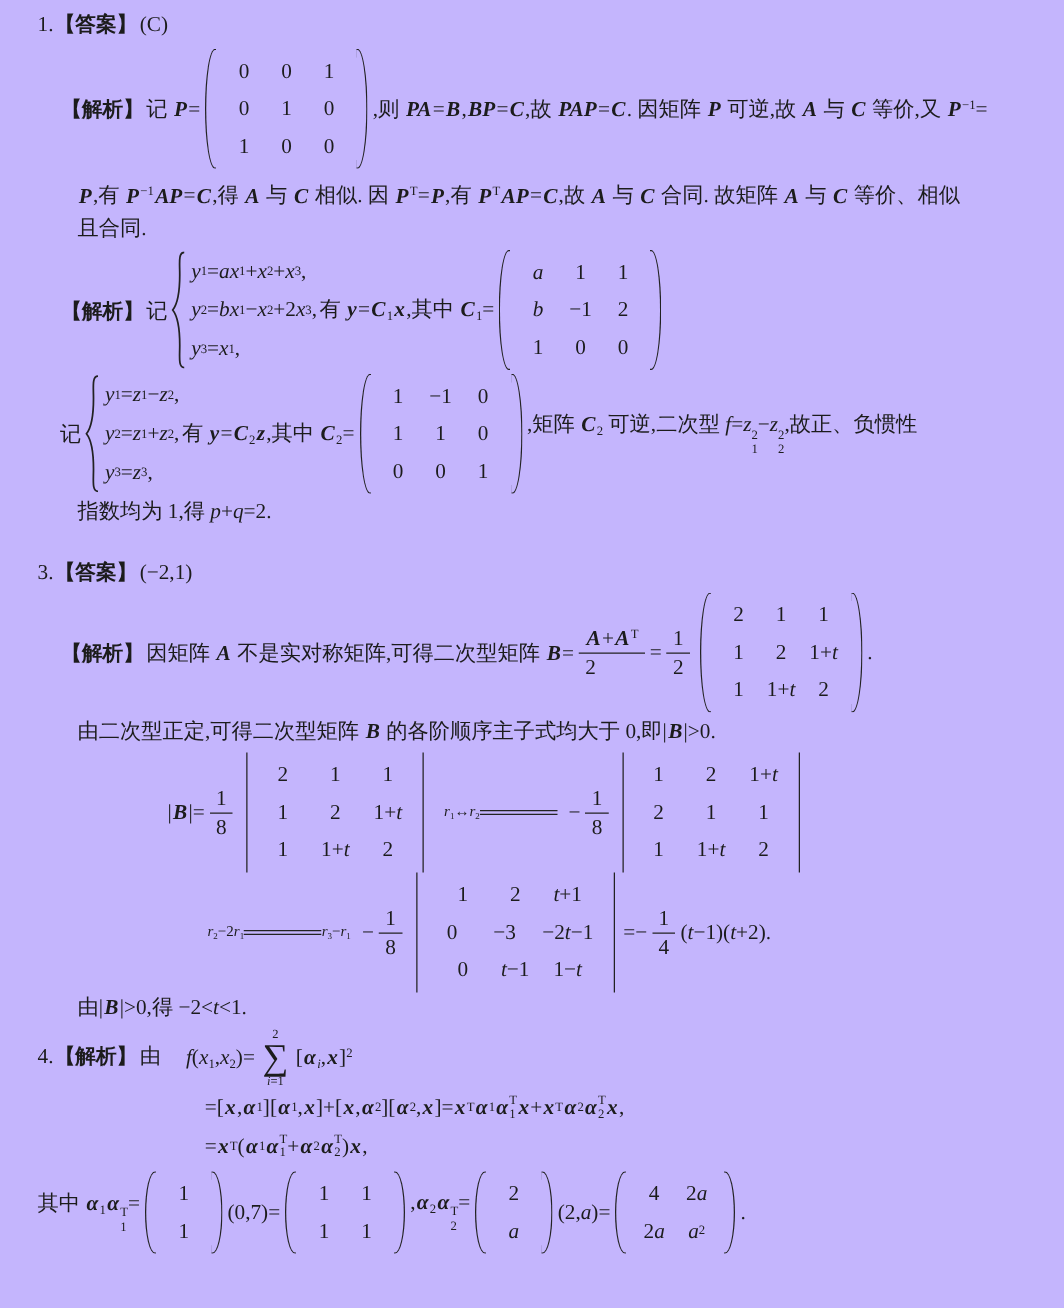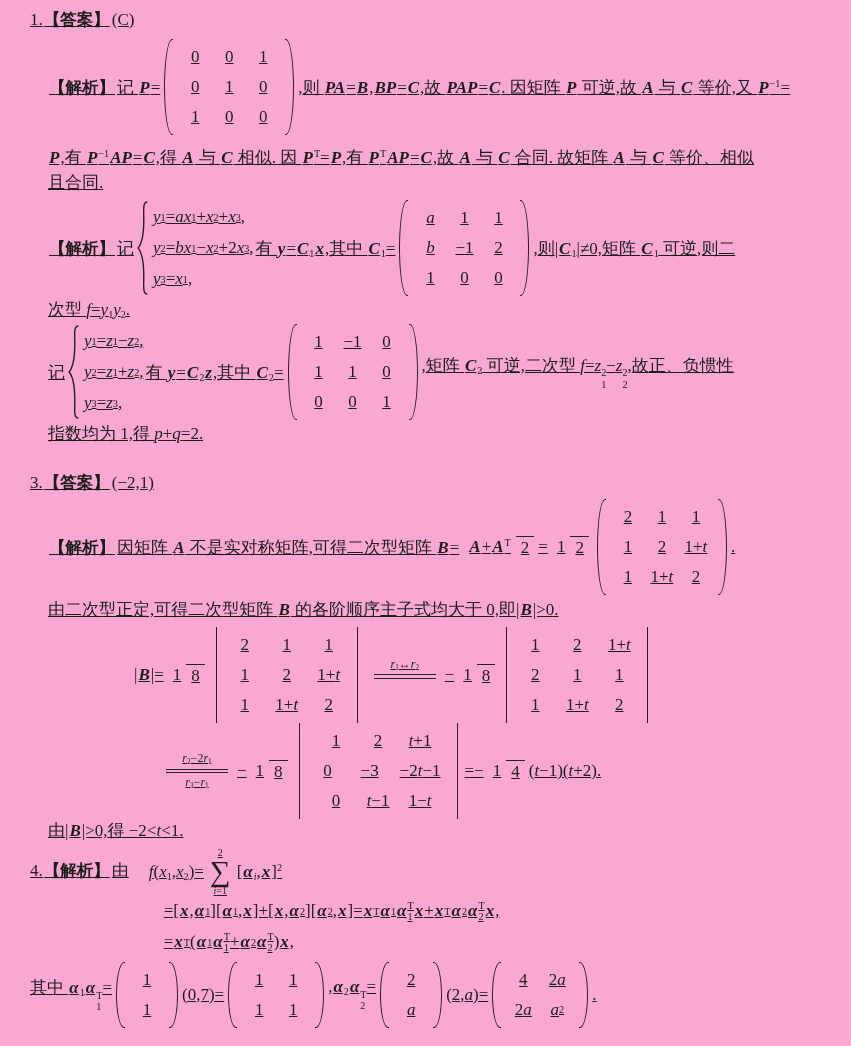--- a/index.html
+++ b/index.html
@@ -1,65 +1,65 @@
 <!DOCTYPE html>
 <html><head>
 <meta charset="utf-8">
 <style>
   html,body{margin:0;padding:0;background:#fff;}
   .page{position:relative;width:851px;height:1046px;box-sizing:border-box;background:#fff;
         color:#1c1c1c;font-family:"Liberation Serif","DejaVu Serif",serif;font-size:17px;
         padding:8px 8px 0 30px;overflow:hidden;}
-  .line{margin-left:18px;height:23px;line-height:23px;white-space:nowrap;}
+  .line{margin-left:32px;height:23px;line-height:23px;white-space:nowrap;}
   .qhead{margin-left:0;}
   .row{display:flex;align-items:center;margin-left:18px;white-space:nowrap;}
   .rich{white-space:nowrap;}
   .zh{font-family:"Liberation Serif","DejaVu Serif",serif;}
   .mr{font-style:normal;}
   .mi{font-style:italic;}
   .mb{font-style:italic;font-weight:700;margin:0 1px;}
   .lbl{font-family:"Liberation Sans","DejaVu Sans",sans-serif;font-weight:700;font-size:16.5px;margin:0 2px 0 1px;}
   .msub{font-size:0.6em;vertical-align:-0.32em;}
   .msup{font-size:0.6em;vertical-align:0.55em;}
   .mss{display:inline-flex;flex-direction:column;align-items:flex-start;font-size:0.6em;line-height:1.12;vertical-align:-0.52em;}
   .matrix,.det{display:inline-flex;align-items:stretch;margin:0 4px;}
   .paren{width:8px;flex:none;}
   .paren-l{border-left:1.4px solid #222;border-top:1.4px solid #222;border-bottom:1.4px solid #222;border-radius:8px 0 0 8px / 50% 0 0 50%;margin-right:1px;}
   .paren-r{border-right:1.4px solid #222;border-top:1.4px solid #222;border-bottom:1.4px solid #222;border-radius:0 8px 8px 0 / 0 50% 50% 0;margin-left:1px;}
   .bar{width:0;border-left:1.3px solid #222;margin:0 3px;flex:none;}
   .mx-grid{display:flex;flex-direction:column;justify-content:center;padding:3px 4px;}
   .mx-row{display:flex;height:30px;align-items:center;justify-content:center;}
   .mx-cell{min-width:24px;padding:0 5px;display:flex;justify-content:center;align-items:center;}
   .det .mx-cell{padding:0 9px;}
-  .frac{display:inline-flex;flex-direction:row;margin:0 4px;line-height:1.25;}
+  .frac{display:inline-flex;flex-direction:column;margin:0 4px;line-height:1.25;}
   .fr-num{padding:0 5px;}
   .fr-den{padding:0 5px;border-top:1.3px solid #222;}
   .sys{display:inline-flex;align-items:center;margin:0 2px;}
   .brace-svg{height:94px;width:13px;flex:none;}
   .sys-col{display:flex;flex-direction:column;margin-left:4px;}
   .sys-line{height:31px;display:flex;align-items:center;white-space:nowrap;}
   .sum{display:inline-flex;flex-direction:column;align-items:center;line-height:1;margin:0 6px;}
   .sum-top,.sum-bot{font-size:10px;}
   .sum-sig{font-size:29px;line-height:0.95;}
-  .xeq{display:inline-flex;flex-direction:column;align-items:center;margin:0 9px;font-size:12px;line-height:1.2;}
+  .xeq{display:inline-flex;flex-direction:row;align-items:center;margin:0 9px;font-size:12px;line-height:1.2;}
   .xeq-line{width:62px;border-top:1.3px solid #222;border-bottom:1.3px solid #222;height:2.5px;margin:1.5px 0;}
   .xeq-spacer{height:13px;}
   .mt2{margin-top:2px}.mt3{margin-top:3px}.mt4{margin-top:4px}.mt5{margin-top:5px}
   .mt6{margin-top:6px}.mt7{margin-top:7px}.mt8{margin-top:8px}.mt9{margin-top:26px}
   .eqcol{display:flex;flex-direction:column;margin-left:20px;}
   .q4l1{display:flex;align-items:center;white-space:nowrap;}
   .q4l23{display:flex;align-items:center;margin-left:15px;height:31px;white-space:nowrap;}
   .mrow0{margin-left:0;}
   .dml1{margin-left:104px;}
   .dml2{margin-left:127px;}
 </style>
 </head>
 <body>
 
-<div class="page" style="background: #f9a8d4; color: rgb(28, 28, 28); text-decoration: underline;">
+<div class="page" style="background: #c4b5fd; color: rgb(28, 28, 28);">
 
   <div>
     <div class="line qhead"><span class="rich"><span class="mr">1.</span><span class="lbl">【答案】</span><span class="mr">(C)</span></span></div>
     <div class="row mt8">
       <span class="rich"><span class="lbl">【解析】</span><span class="zh">记 </span><span class="mb">P</span><span class="mr">=</span></span>
       <span class="matrix">
           <span class="paren paren-l"></span>
           <span class="mx-grid">
             <span class="mx-row">
               <span class="mx-cell">
@@ -182,23 +182,21 @@
               <span class="mx-cell">
                 <span class="mr">0</span>
               </span>
               <span class="mx-cell">
                 <span class="mr">0</span>
               </span>
             </span>
           </span>
           <span class="paren paren-r"></span>
         </span>
-      <span class="rich"><span class="mr">,</span><span class="zh">则</span><span class="mr">|</span><span class="mb">C</span><span class="msub">1</span><span class="mr">|≠0,</span><span class="zh">矩阵 </span><span class="mb">C</span><span class="msub">1</span><span class="zh"> 可逆,则二</span></span>
-    </div>
-    <div class="line mt2"><span class="zh">次型 </span><span class="mi">f</span><span class="mr">=</span><span class="mi">y</span><span class="msub">1</span><span class="mi">y</span><span class="msub">2</span><span class="mr">.</span></div>
+    </div>
     <div class="row mt3">
       <span class="rich"><span class="zh">记</span></span>
       <span class="sys">
         <svg class="brace-svg" viewBox="0 0 12 100" preserveAspectRatio="none">
           <path d="M10.5,1 C6,1 7.2,10 7.2,20 C7.2,36 5.5,45 2,50 C5.5,55 7.2,64 7.2,80 C7.2,90 6,99 10.5,99" stroke="#222" stroke-width="1.4" fill="none" vector-effect="non-scaling-stroke"></path>
         </svg>
         <span class="sys-col">
           <span class="sys-line rich">
               <span class="mi">y</span>
               <span class="msub">1</span>

